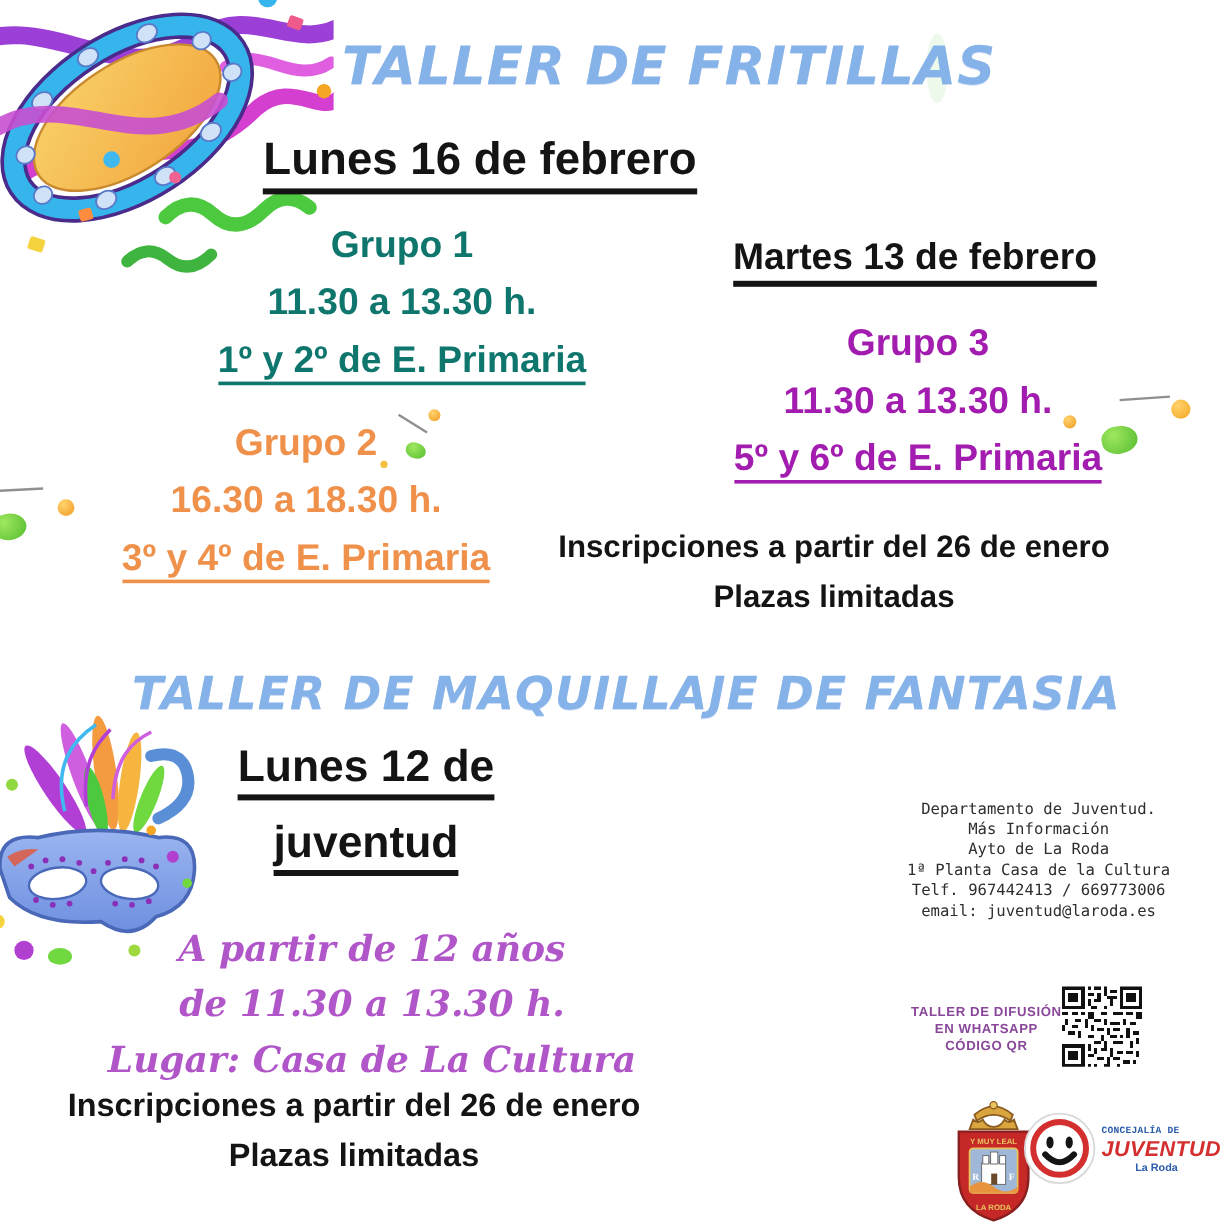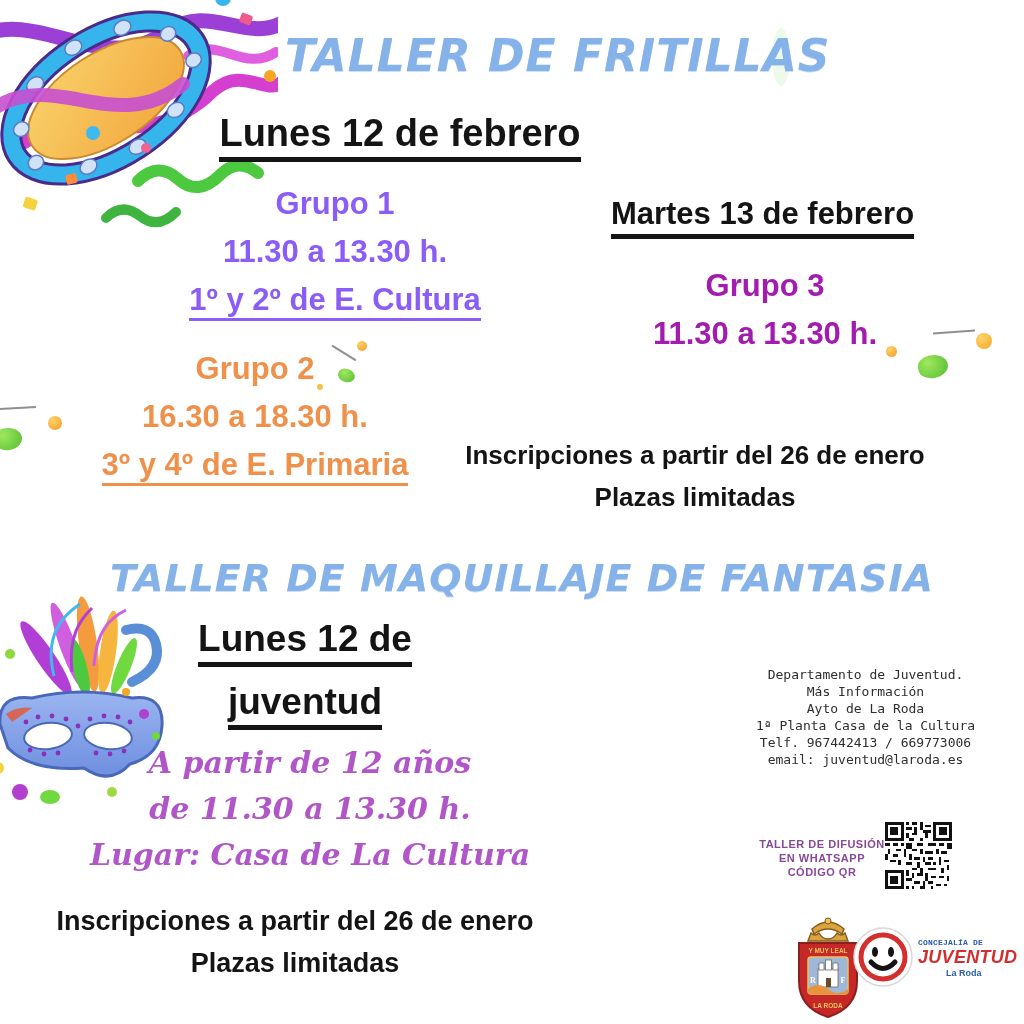--- a/index.html
+++ b/index.html
@@ -13,21 +13,21 @@
                color:#85b2e8;letter-spacing:1px;text-shadow:0 1px 0 rgba(120,160,220,.35);
                white-space:nowrap;}
 
   
   .date-heading{font-weight:800;color:#141414;white-space:nowrap;}
   .date-heading .u{display:inline-block;border-bottom:5px solid #141414;padding-bottom:3px;line-height:1.05;}
 
   
   .group{font-weight:800;font-size:31px;line-height:48px;white-space:nowrap;}
   .group .u{display:inline-block;border-bottom:3px solid currentColor;padding-bottom:1px;line-height:1.1;}
-  .g1{color:#8b5cf6;}
+  .g1{color:#0f766e;}
   .g2{color:#f0914b;}
   .g3{color:#a21caf;}
 
   .enroll{font-weight:800;font-size:26px;line-height:42px;color:#141414;}
 
   
   .script-block{font-family:"DejaVu Serif",serif;font-style:italic;font-weight:600;
                 color:#b156c9;font-size:30px;line-height:46px;white-space:nowrap;}
 
   
@@ -89,39 +89,40 @@
     <circle cx="158" cy="162" r="5" fill="#f06292"></circle>
     <rect x="78" y="188" width="11" height="10" rx="2" fill="#ff8c3f" transform="rotate(-15 83 193)"></rect>
     <rect x="36" y="212" width="13" height="11" rx="2" fill="#f5d33f" transform="rotate(18 42 217)"></rect>
     <circle cx="282" cy="90" r="6" fill="#f5a623"></circle>
   </svg>
 
   <div class="abs" style="left:772px;top:28px;width:18px;height:58px;background:#7fd96f;opacity:.14;border-radius:50%;"></div>
 
   <div class="abs brush-title center" style="left:285px;top:30px;width:520px;font-size:44px;text-align:right;">TALLER DE FRITILLAS</div>
 
-  <div class="abs date-heading center" style="left:200px;top:112px;width:400px;font-size:38px;"><span class="u">Lunes 12 de febrero</span></div>
+  <div class="abs date-heading center" style="left:200px;top:112px;width:400px;font-size:38px;"><span class="u">Lunes 16 de febrero</span></div>
 
   <div class="abs group g1 center" style="left:135px;top:180px;width:400px;">
     <div>Grupo 1</div>
     <div>11.30 a 13.30 h.</div>
-    <div><span class="u">1º y 2º de E. Cultura</span></div>
+    <div><span class="u">1º y 2º de E. Primaria</span></div>
   </div>
 
   <div class="abs group g2 center" style="left:55px;top:345px;width:400px;">
     <div>Grupo 2</div>
     <div>16.30 a 18.30 h.</div>
     <div><span class="u">3º y 4º de E. Primaria</span></div>
   </div>
 
   <div class="abs date-heading center" style="left:540px;top:196px;width:445px;font-size:31px;"><span class="u">Martes 13 de febrero</span></div>
 
   <div class="abs group g3 center" style="left:560px;top:262px;width:410px;">
     <div>Grupo 3</div>
     <div>11.30 a 13.30 h.</div>
+    <div><span class="u">5º y 6º de E. Primaria</span></div>
   </div>
 
   <div class="abs enroll center" style="left:435px;top:434px;width:520px;">
     <div>Inscripciones a partir del 26 de enero</div>
     <div>Plazas limitadas</div>
   </div>
 
   <div class="streak" style="left:933px;top:331px;width:42px;height:2px;transform:rotate(-4deg);"></div>
   <div class="dot" style="left:976px;top:333px;width:16px;height:16px;background:radial-gradient(circle at 35% 30%,#ffd36b,#f5a623);"></div>
   <div class="dot" style="left:886px;top:346px;width:11px;height:11px;background:radial-gradient(circle at 35% 30%,#ffd36b,#f09a23);"></div>
@@ -195,21 +196,21 @@
     <circle cx="172" cy="140" r="4" fill="#6fd93f"></circle>
     <circle cx="26" cy="58" r="5" fill="#8fd83f"></circle>
     <circle cx="142" cy="96" r="4" fill="#f5a623"></circle>
   </svg>
 
   <div class="abs date-heading center" style="left:150px;top:618px;width:310px;font-size:37px;text-align:center;">
     <div style="margin-bottom:14px;"><span class="u">Lunes 12 de</span></div>
     <div><span class="u">juventud</span></div>
   </div>
 
-  <div class="abs script-block center" style="left:60px;top:740px;width:500px;">
+  <div class="abs script-block center" style="left:60px;top:769px;width:500px;">
     <div>A partir de 12 años</div>
     <div>de 11.30 a 13.30 h.</div>
     <div>Lugar: Casa de La Cultura</div>
   </div>
 
   <div class="abs enroll center" style="left:15px;top:900px;width:560px;font-size:27px;">
     <div>Inscripciones a partir del 26 de enero</div>
     <div>Plazas limitadas</div>
   </div>
 

